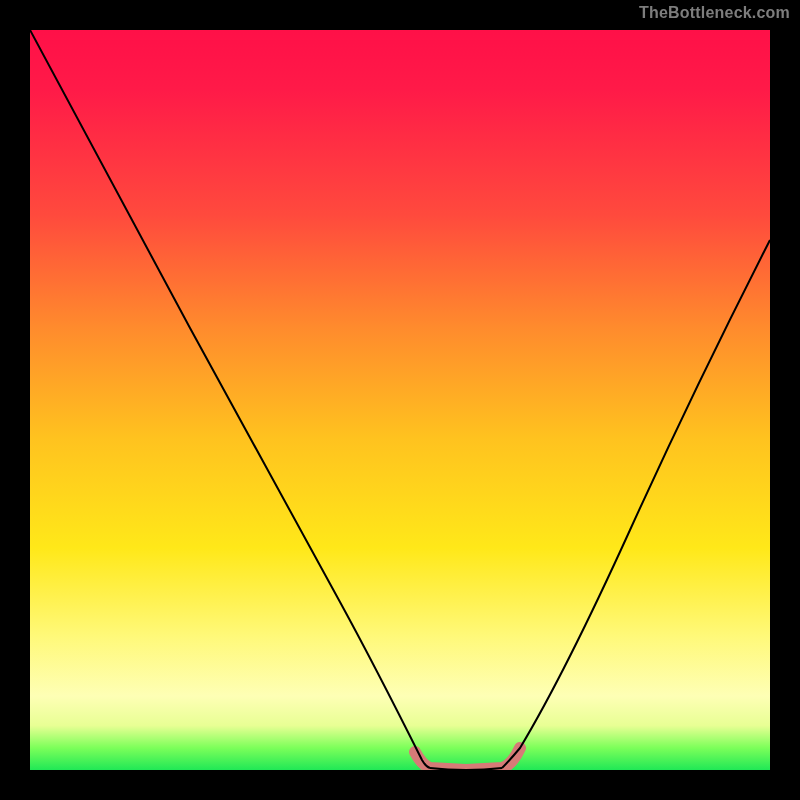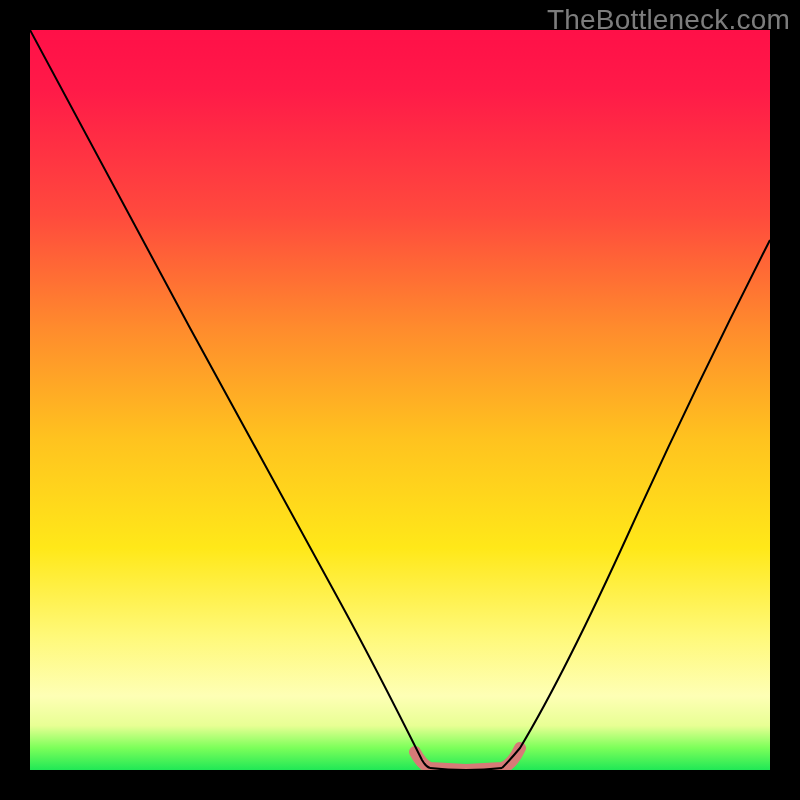--- a/index.html
+++ b/index.html
@@ -39,22 +39,22 @@
       #e8ff94 94%,
       #7cff5a 97%,
       #20e856 100%
     );
   }
   .watermark {
     position: absolute;
     top: 4px;
     right: 10px;
     color: #7d7d7d;
-    font-size: 28px;
-    font-weight: 400;
+    font-size: 16px;
+    font-weight: 700;
     letter-spacing: 0.2px;
     user-select: none;
   }
   svg.curves {
     position: absolute;
     left: 0;
     top: 0;
     width: 740px;
     height: 740px;
   }

